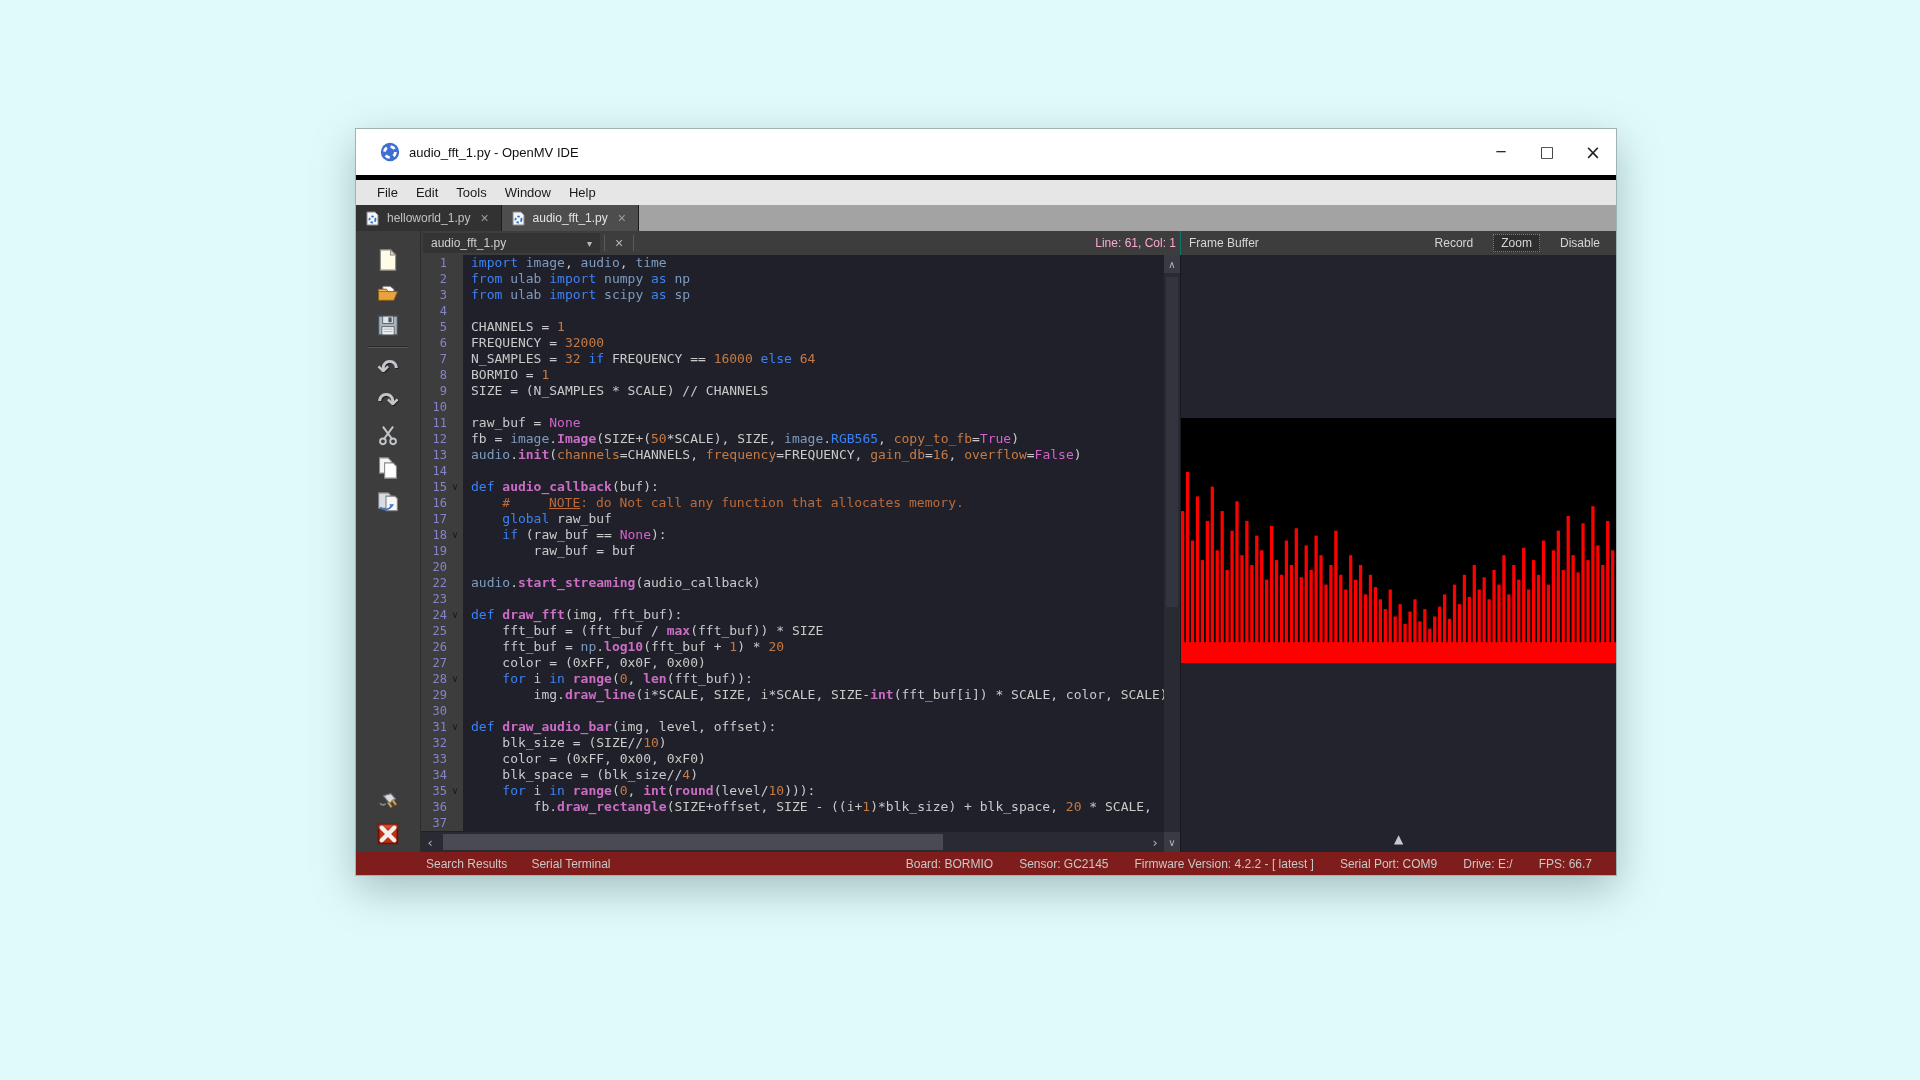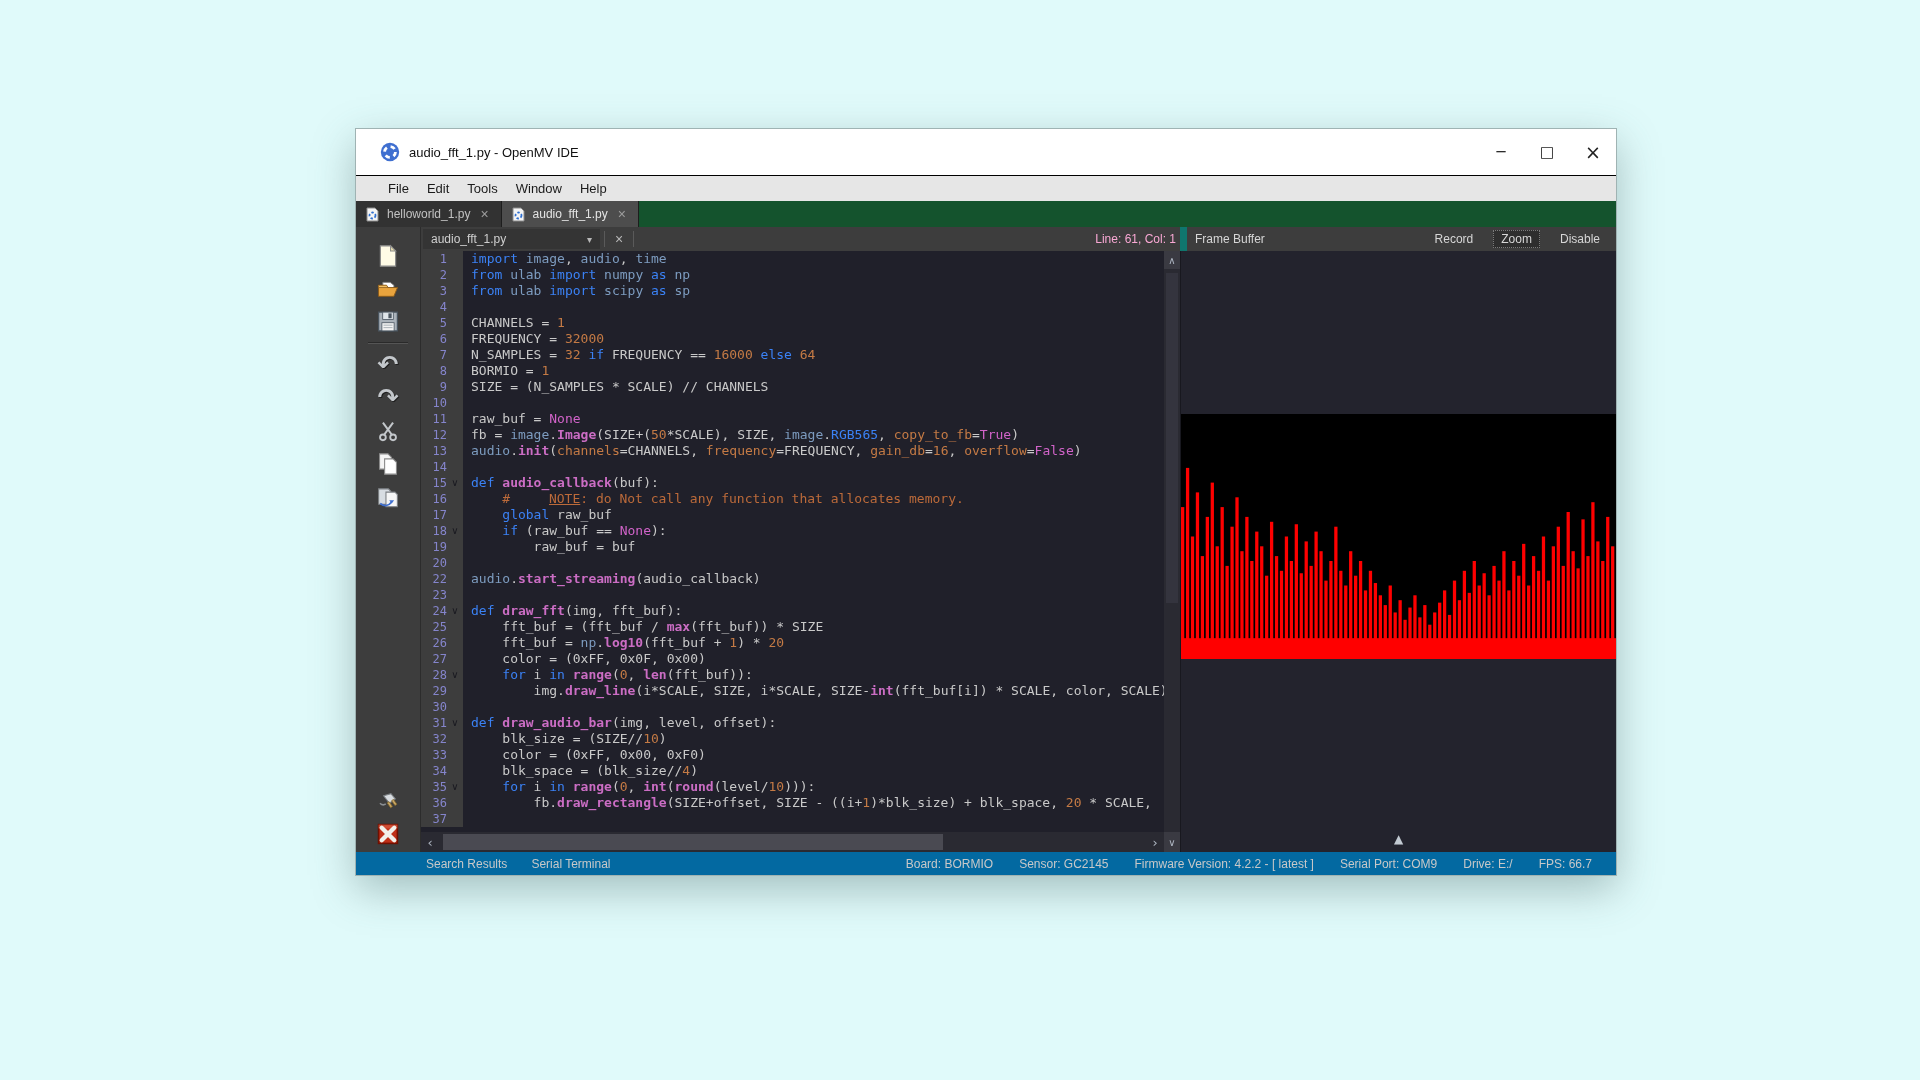--- a/index.html
+++ b/index.html
@@ -12,26 +12,26 @@
   
   .titlebar{height:46px;background:#ffffff;display:flex;align-items:center;flex:0 0 auto;}
   .titlebar .logo{width:20px;height:20px;margin-left:24px;margin-right:9px;}
   .titlebar .title{font-size:13px;color:#111;text-align:center;}
   .win-controls{margin-left:auto;display:flex;height:100%;}
   .win-btn{width:46px;height:100%;display:flex;align-items:center;justify-content:center;
     font-size:15px;color:#222;background:transparent;border:none;font-family:"DejaVu Sans",sans-serif;}
   .win-btn.close{font-size:19px;}
 
   
-  .menubar{height:25px;background:#e6e6e6;border-top:1px solid #000000;display:flex;align-items:center;
-    padding-left:23px;flex:0 0 auto;}
+  .menubar{height:25px;background:#e6e6e6;border-top:5px solid #000000;display:flex;align-items:center;
+    padding-left:12px;flex:0 0 auto;}
   .menu-item{font-size:13px;color:#1a1a1a;padding:0 9px;height:100%;display:flex;align-items:center;}
 
   
-  .tabbar{height:26px;background:#14532d;display:flex;flex:0 0 auto;}
+  .tabbar{height:26px;background:#a3a3a3;display:flex;flex:0 0 auto;}
   .tab{display:flex;align-items:center;padding:0 10px;gap:8px;font-size:12px;color:#c2c2c2;background:#323232;border-right:1px solid #1d1d1d;}
   .tab.active{background:#4d4d4d;color:#e4e4e4;}
   .tab .tab-close{color:#9d9d9d;font-size:14px;padding:0 2px;}
   .tab .ficon{width:13px;height:15px;}
 
   
   .main{flex:1 1 auto;display:flex;min-height:0;}
 
   
   .toolcol{width:64px;background:#3d3d3d;border-right:1px solid #2c2c2c;display:flex;flex-direction:column;
@@ -73,31 +73,31 @@
   .vs-track{flex:1 1 auto;position:relative;}
   .vs-thumb{position:absolute;left:2px;right:2px;top:4px;height:330px;background:#34343e;}
   .hscroll{height:20px;background:#2a2a32;display:flex;flex:0 0 auto;align-items:stretch;}
   .hs-arrow{width:18px;color:#aeb6c2;font-size:13px;display:flex;align-items:center;justify-content:center;font-family:"DejaVu Sans",sans-serif;}
   .hs-track{flex:1 1 auto;position:relative;}
   .hs-thumb{position:absolute;top:2px;bottom:2px;left:4px;width:500px;background:#4a4a52;}
   .corner{width:16px;background:#3a3a42;color:#aeb6c2;font-size:10px;display:flex;align-items:center;justify-content:center;font-family:"DejaVu Sans",sans-serif;}
 
   
   .fbcol{flex:1 1 auto;display:flex;flex-direction:column;min-width:0;}
-  .fb-header{height:24px;background:#3d3d3d;border-left:7px solid #0f766e;display:flex;align-items:center;
+  .fb-header{height:24px;background:#3d3d3d;border-left:1px solid #0f766e;display:flex;align-items:center;
     font-size:12px;color:#d6d6d6;padding:0 8px;gap:12px;flex:0 0 auto;}
   .fb-title{margin-right:auto;}
   .fb-btn{background:transparent;border:1px solid transparent;color:#d6d6d6;font-size:12px;padding:1px 7px;}
   .fb-btn.active{background:#2e2e2e;border:1px dotted #7a7a7a;}
   .fb-body{flex:1 1 auto;background:#23232d;position:relative;min-height:0;border-left:1px solid #18181f;}
   .fb-image{position:absolute;left:0;top:163px;width:100%;height:245px;display:block;}
   .fb-up{position:absolute;bottom:6px;left:50%;transform:translateX(-50%);color:#c2cad2;font-size:12px;font-family:"DejaVu Sans",sans-serif;}
 
   
-  .statusbar{height:23px;background:#0369a1;display:flex;align-items:center;font-size:12px;color:#c8c8c8;
+  .statusbar{height:23px;background:#7f1d1d;display:flex;align-items:center;font-size:12px;color:#c8c8c8;
     padding-left:70px;padding-right:24px;flex:0 0 auto;}
   .sb-left{display:flex;gap:24px;}
   .sb-right{margin-left:auto;display:flex;gap:26px;}
   .sb-item{white-space:nowrap;}
 </style>
 </head>
 <body>
 
 <div style="width:100%;height:100%;">
   <div class="window">

